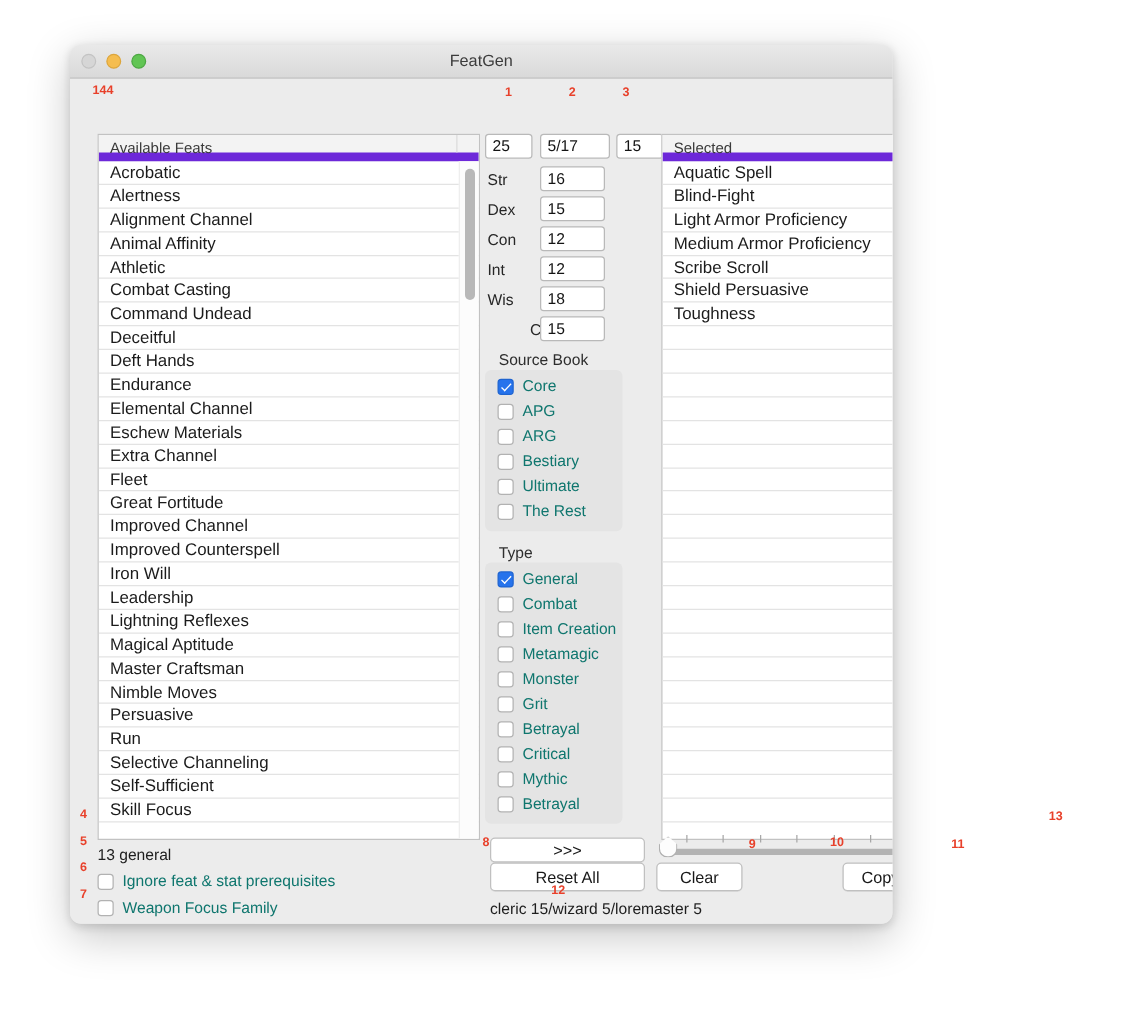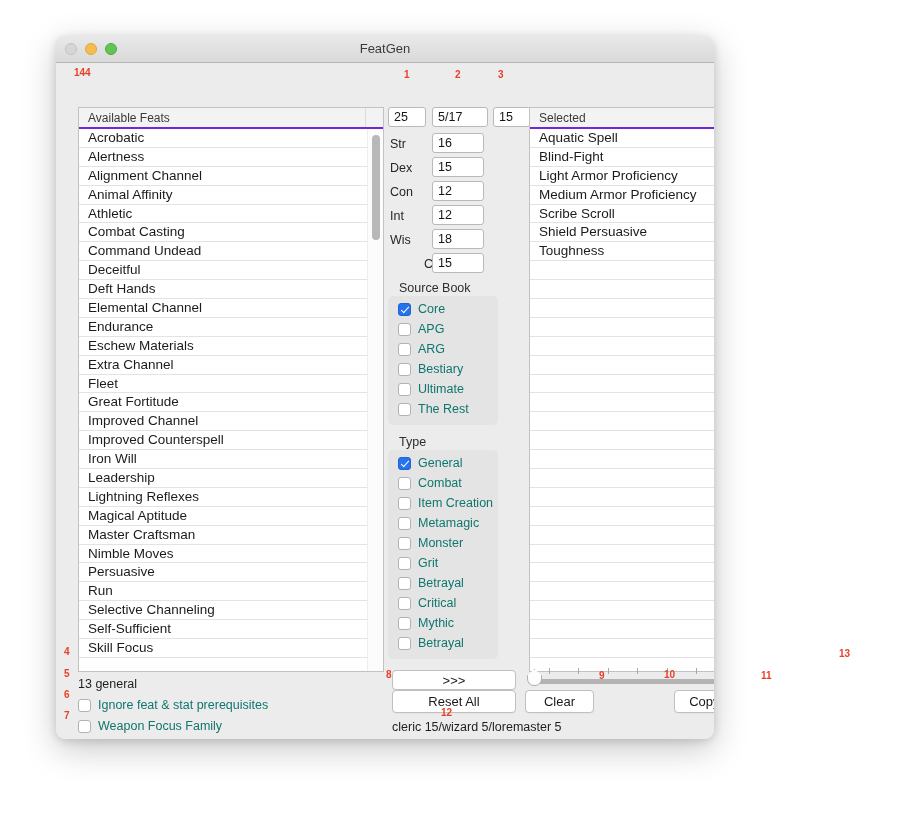--- a/index.html
+++ b/index.html
@@ -68,21 +68,21 @@
   .listbox {
     position: absolute;
     background: #ffffff;
     border: 1px solid #c2c2c2;
     box-sizing: border-box;
     overflow: hidden;
   }
   .list-header {
     height: 21px;
     background: #f3f3f3;
-    border-bottom: 2px solid #6d28d9;
+    border-bottom: 7px solid #6d28d9;
     font-size: 12px;
     color: #3a3a3a;
     line-height: 21px;
     padding-left: 9px;
     box-sizing: border-box;
     position: relative;
   }
   .hdr-divider {
     position: absolute;
     right: 17px;
@@ -300,22 +300,22 @@
       <div class="rows" id="available-rows">
           <div class="row">Acrobatic</div>
           <div class="row">Alertness</div>
           <div class="row">Alignment Channel</div>
           <div class="row">Animal Affinity</div>
           <div class="row">Athletic</div>
           <div class="row">Combat Casting</div>
           <div class="row">Command Undead</div>
           <div class="row">Deceitful</div>
           <div class="row">Deft Hands</div>
+          <div class="row">Endurance</div>
           <div class="row">Elemental Channel</div>
-          <div class="row">Endurance</div>
           <div class="row">Eschew Materials</div>
           <div class="row">Extra Channel</div>
           <div class="row">Fleet</div>
           <div class="row">Great Fortitude</div>
           <div class="row">Improved Channel</div>
           <div class="row">Improved Counterspell</div>
           <div class="row">Iron Will</div>
           <div class="row">Leadership</div>
           <div class="row">Lightning Reflexes</div>
           <div class="row">Magical Aptitude</div>

